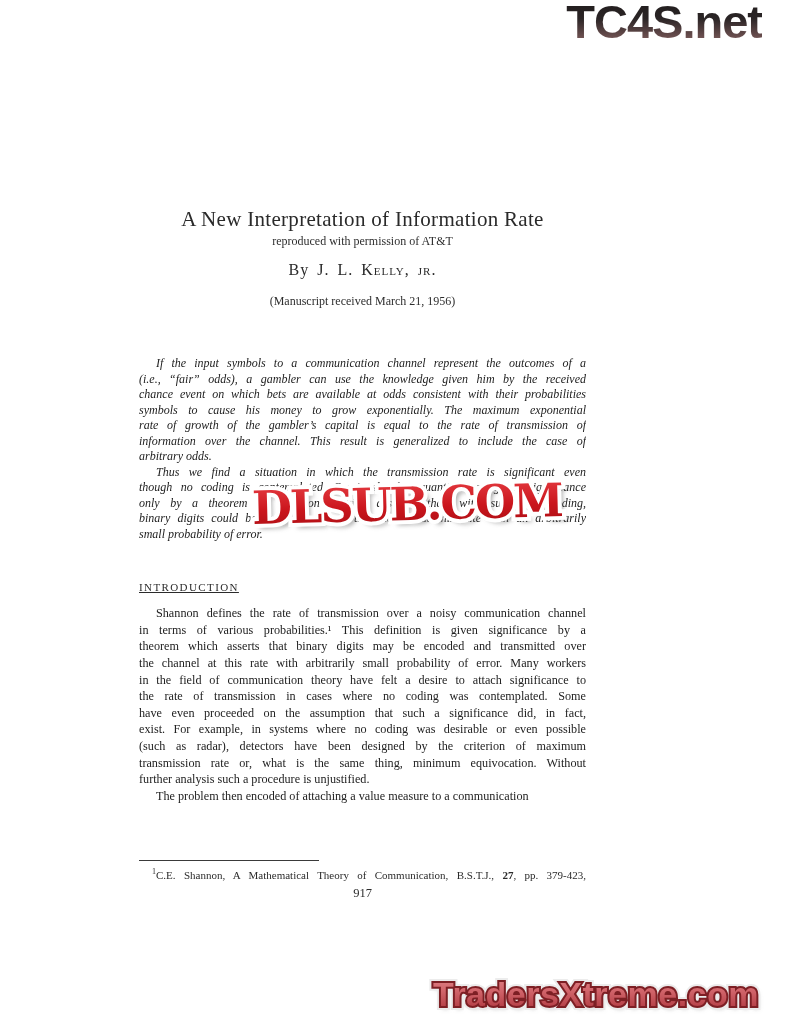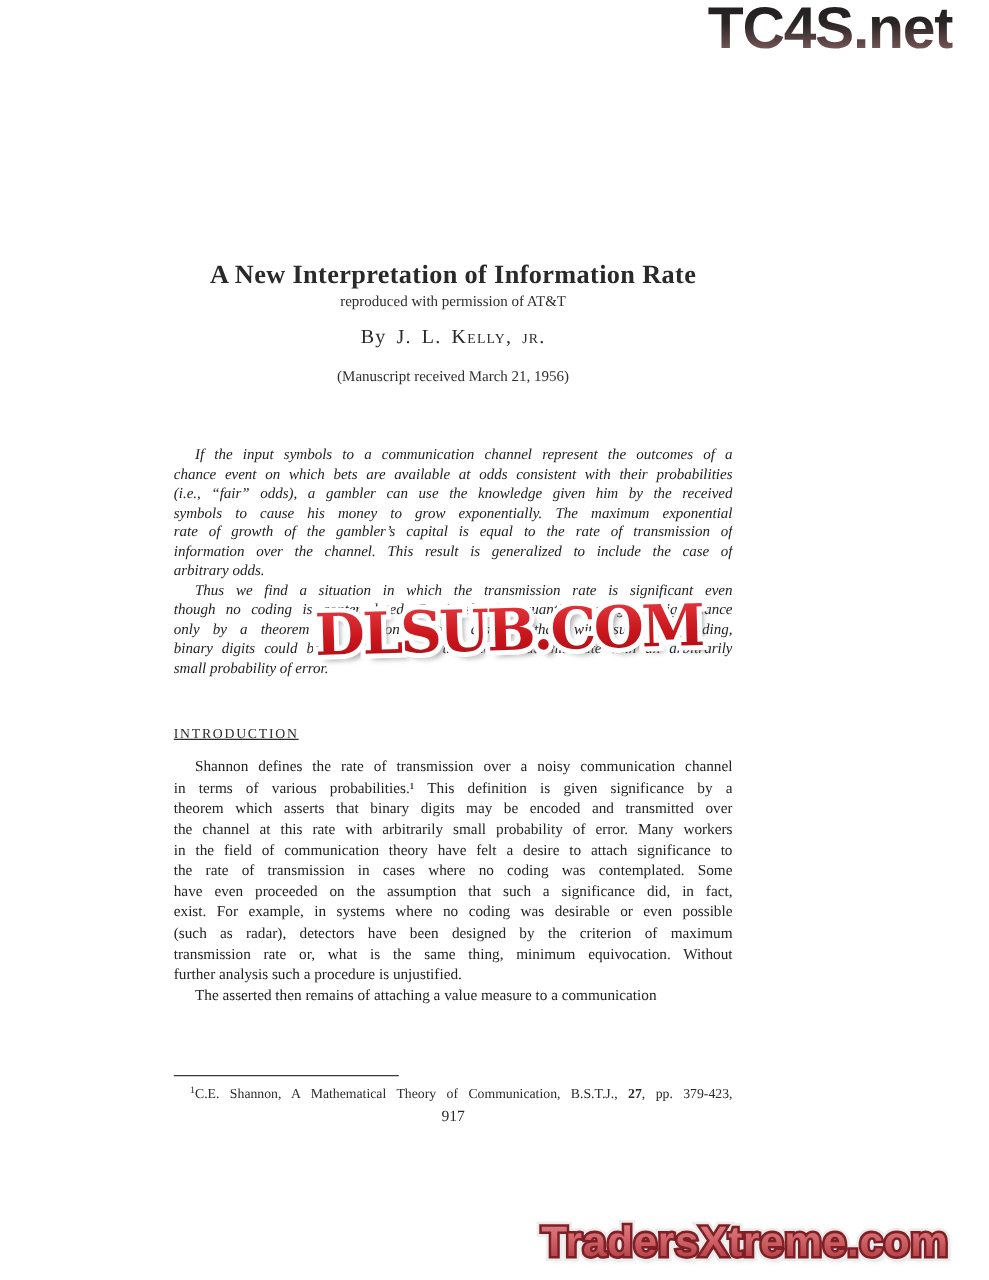--- a/index.html
+++ b/index.html
@@ -26,21 +26,20 @@
 
   .doc-title {
     position: absolute;
     top: 207px;
     width: 100%;
     text-align: center;
     font-size: 21px;
     letter-spacing: 0.3px;
     color: #2a2a2a;
     white-space: nowrap;
-    font-weight: bold;
   }
   .doc-subtitle {
     position: absolute;
     top: 234px;
     width: 100%;
     text-align: center;
     font-size: 12px;
     color: #2e2e2e;
   }
   .byline {
@@ -224,22 +223,22 @@
   <div class="content">
 
     <div class="doc-title">A New Interpretation of Information Rate</div>
     <div class="doc-subtitle">reproduced with permission of AT&amp;T</div>
     <div class="byline"><span>By</span> <span class="sc">J. L. Kelly, jr.</span></div>
     <div class="manuscript">(Manuscript received March 21, 1956)</div>
 
     <div class="abstract">
       <div class="para">
           <div class="line">If the input symbols to a communication channel represent the outcomes of a</div>
+          <div class="line">(i.e., “fair” odds), a gambler can use the knowledge given him by the received</div>
           <div class="line">chance event on which bets are available at odds consistent with their probabilities</div>
-          <div class="line">(i.e., “fair” odds), a gambler can use the knowledge given him by the received</div>
           <div class="line">symbols to cause his money to grow exponentially. The maximum exponential</div>
           <div class="line">rate of growth of the gambler’s capital is equal to the rate of transmission of</div>
           <div class="line">information over the channel. This result is generalized to include the case of</div>
           <div class="line">arbitrary odds.</div>
         </div>
       <div class="para">
           <div class="line">Thus we find a situation in which the transmission rate is significant even</div>
           <div class="line">though no coding is contemplated. Previously this quantity was given significance</div>
           <div class="line">only by a theorem of Shannon’s which asserted that, with suitable encoding,</div>
           <div class="line">binary digits could be transmitted over the channel at this rate with an arbitrarily</div>
@@ -257,21 +256,21 @@
           <div class="line">the channel at this rate with arbitrarily small probability of error. Many workers</div>
           <div class="line">in the field of communication theory have felt a desire to attach significance to</div>
           <div class="line">the rate of transmission in cases where no coding was contemplated.  Some</div>
           <div class="line">have even proceeded on the assumption that such a significance did, in fact,</div>
           <div class="line">exist. For example, in systems where no coding was desirable or even possible</div>
           <div class="line">(such as radar), detectors have been designed by the criterion of maximum</div>
           <div class="line">transmission rate or, what is the same thing, minimum equivocation. Without</div>
           <div class="line">further analysis such a procedure is unjustified.</div>
         </div>
       <div class="para">
-          <div class="line">The asserted then remains of attaching a value measure to a communication</div>
+          <div class="line">The problem then encoded of attaching a value measure to a communication</div>
         </div>
     </div>
 
     <div class="footnote">
       <div class="footnote-rule"></div>
       <div class="footnote-line1"><sup>1</sup><span>C.E. Shannon, A Mathematical Theory of Communication, B.S.T.J., </span><b>27</b><span>, pp.  379-423,</span></div>
     </div>
 
     <div class="page-number">917</div>
 

